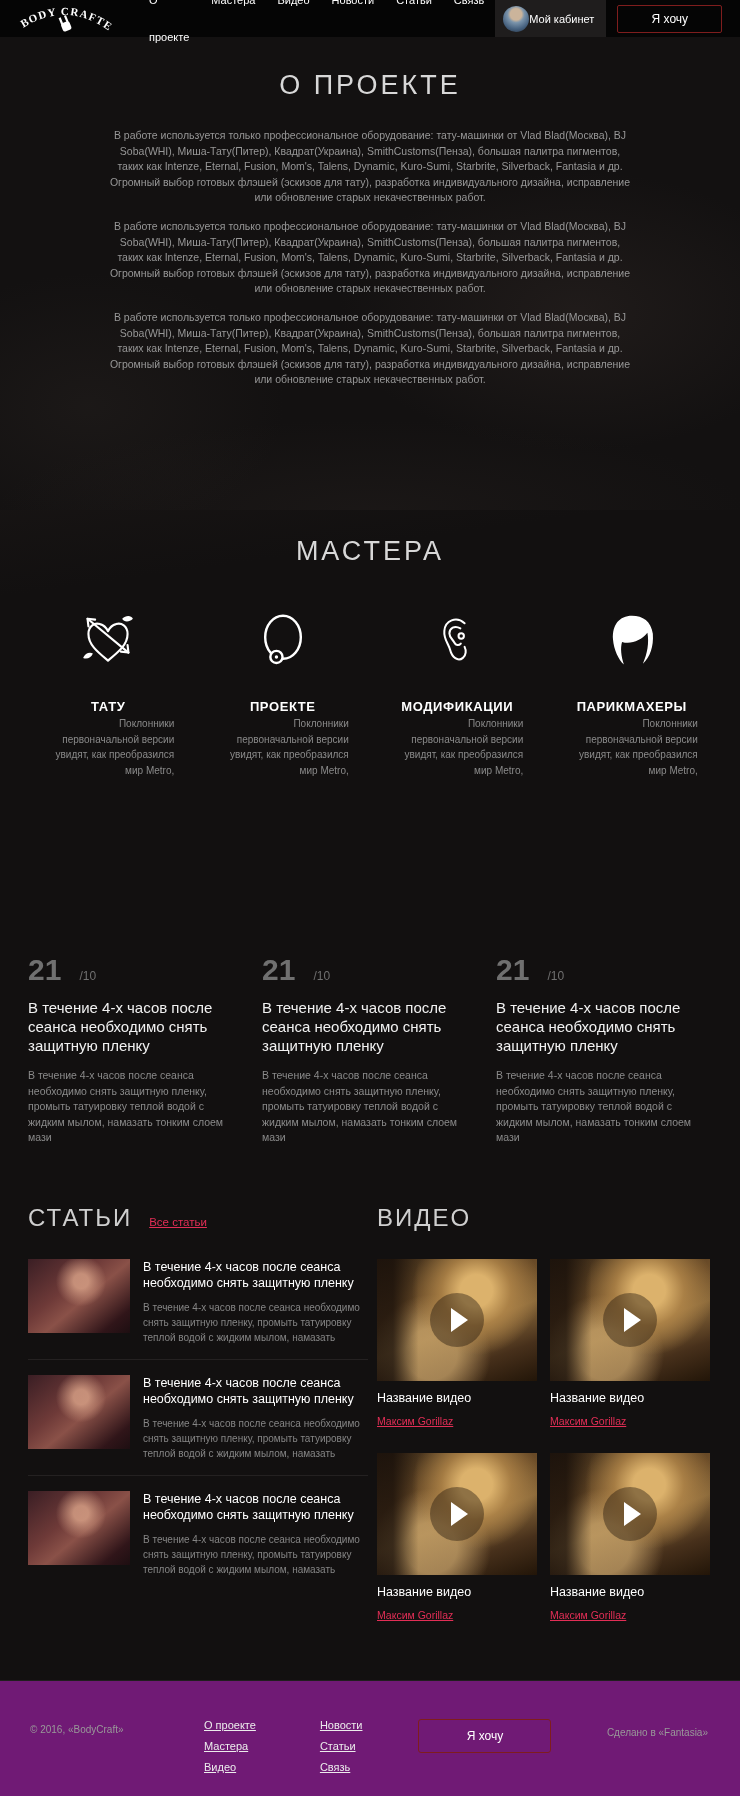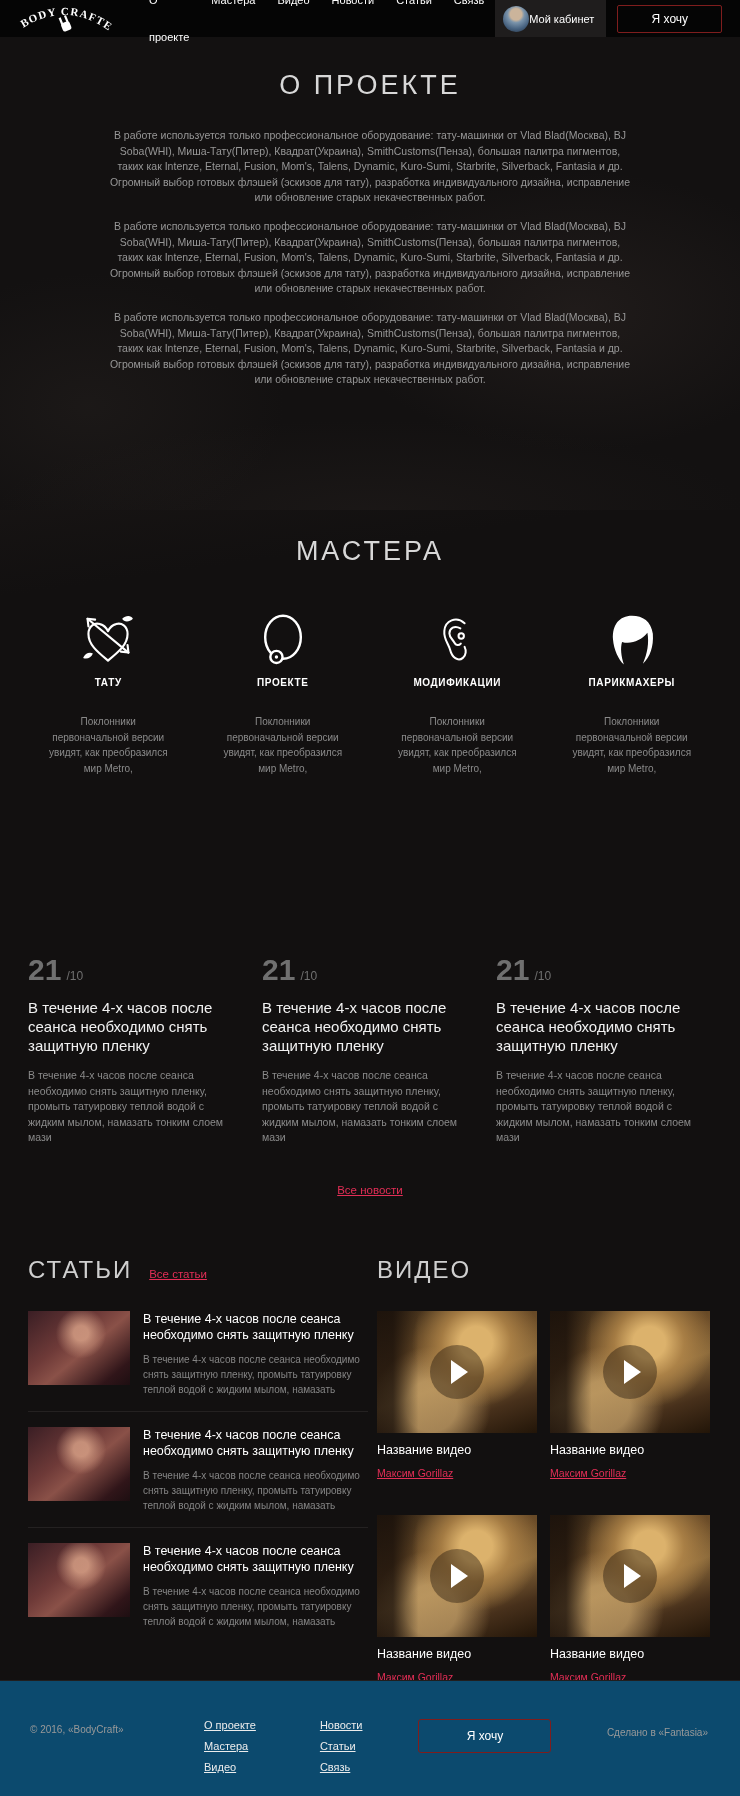--- a/index.html
+++ b/index.html
@@ -52,28 +52,28 @@
     width:522px; margin:0 auto 13px; color:#979797; font-size:10.5px;
     line-height:15.6px; white-space:pre-line;
   }
 
   
   .masters { height:380px; padding-top:26px;
     background: linear-gradient(172deg, rgba(36,30,28,.25) 0%, transparent 18%), #121010; }
   .masters-grid { display:flex; padding:0 21px; margin-top:38px; }
   .master { flex:1; text-align:center; }
   .icon-box { height:72px; display:flex; align-items:center; justify-content:center; }
-  .master h3 { color:#fff; font-size:10px; font-weight:bold; letter-spacing:.6px; }
-  .master p { color:#8a8a8a; font-size:10px; line-height:15.5px; margin:26px auto 0; width:132px; }
+  .master h3 { color:#fff; font-size:13px; font-weight:bold; letter-spacing:.6px; margin-top:22px; }
+  .master p { color:#8a8a8a; font-size:10px; line-height:15.5px; margin:2px auto 0; width:132px;text-align:right; }
 
   
   .news { padding:63px 28px 0; }
   .news-grid { display:flex; gap:20px; }
   .news-item { width:214px; }
-  .news-date { color:#707070; display:flex; align-items:baseline; gap:5px; }
+  .news-date { color:#707070; display:flex; align-items:baseline; gap:18px; }
   .news-date .day { font-size:30px; font-weight:bold; }
   .news-date .month { font-size:12px; }
   .news-item h3 { color:#f1f1f1; font-size:15px; font-weight:400; line-height:19px; margin:11px 0 13px; }
   .news-item p { color:#8a8a8a; font-size:10.5px; line-height:15.5px; }
   .all-news { text-align:center; margin-top:34px; }
   .pink-link { color:#e22e56; font-size:11.5px; text-decoration:underline; }
 
   
   .bottom { display:flex; justify-content:space-between; padding:0 30px 0 28px; margin-top:58px; }
   .col-left { width:340px; }
@@ -88,21 +88,21 @@
   .articles-list { margin-top:12px; }
   .article .thumb {
     width:102px; height:74px; flex:none;
     background:
       radial-gradient(circle at 52% 30%, rgba(219,164,137,.8) 0 10%, transparent 34%),
       linear-gradient(140deg, #3a1e24 0%, #6e3a38 38%, #8a5148 55%, #301519 85%, #1d0e11 100%);
   }
   .article h4 { color:#fff; font-size:12.5px; font-weight:400; line-height:16px; margin-bottom:9px; }
   .article p { color:#858585; font-size:10px; line-height:15px; }
 
-  .video-grid { display:flex; flex-wrap:wrap; gap:34px 13px; margin-top:27px; }
+  .video-grid { display:flex; flex-wrap:wrap; gap:24px 13px; margin-top:27px; }
   .video { width:160px; }
   .vthumb {
     width:160px; height:122px; position:relative; cursor:pointer;
     background:
       linear-gradient(90deg, rgba(20,12,8,.75) 0 10%, transparent 26%),
       radial-gradient(circle at 62% 26%, #dcb26c 0 12%, rgba(181,137,75,.8) 26%, transparent 48%),
       radial-gradient(circle at 34% 78%, rgba(205,168,110,.7) 0 18%, transparent 42%),
       linear-gradient(160deg, #3a2a18 0%, #6b4c28 35%, #89683a 55%, #47301b 78%, #221508 100%);
   }
   .play {
@@ -113,21 +113,21 @@
     content:""; position:absolute; left:21px; top:15px;
     border-left:17px solid #fff; border-top:12px solid transparent;
     border-bottom:12px solid transparent;
   }
   .video h4 { color:#fff; font-size:12.5px; font-weight:400; margin:10px 0 6px; }
   .video .pink-link { font-size:10.5px;margin-top:27px; }
 
   
   .footer {
     position:absolute; left:0; right:0; top:1680px; height:116px;
-    background:#0c4a6e; border-top:1px solid #201e1e;
+    background:#701a75; border-top:1px solid #201e1e;
   }
   .footer-inner { display:flex; align-items:flex-start; padding:38px 32px 0 30px; }
   .copyright { color:#999; font-size:10px; margin-top:5px; width:148px; }
   .flinks { display:flex; gap:64px; margin-left:26px; }
   .flinks-col { display:flex; flex-direction:column; }
   .flinks-col a { color:#ececec; font-size:11px; text-decoration:underline; margin-bottom:9px; }
   .footer .btn { width:133px; height:34px; margin-left:56px; border-radius:3px; }
   .made { margin-left:auto; color:#999; font-size:10px; margin-top:8px; white-space:nowrap; }
 
   svg.white-icon { stroke:#fff; fill:none; stroke-width:2.4; stroke-linecap:round; stroke-linejoin:round; }
@@ -254,23 +254,20 @@
     <div class="news-item">
       <div class="news-date">
         <span class="day">21</span>
         <span class="month">/10</span>
       </div>
       <h3>В течение 4-х часов после сеанса необходимо снять защитную пленку</h3>
       <p>В течение 4-х часов после сеанса необходимо снять защитную пленку, промыть татуировку теплой водой с жидким мылом, намазать тонким слоем мази</p>
     </div>
 
   </div>
-  <div class="all-news">
-    <a href="#" class="pink-link">Все новости</a>
-  </div>
 </div>
 
 <div class="bottom">
 
   <div class="col-left">
     <div class="col-head">
       <h2>СТАТЬИ</h2>
       <a href="#" class="pink-link">Все статьи</a>
     </div>
     <div class="articles-list">

